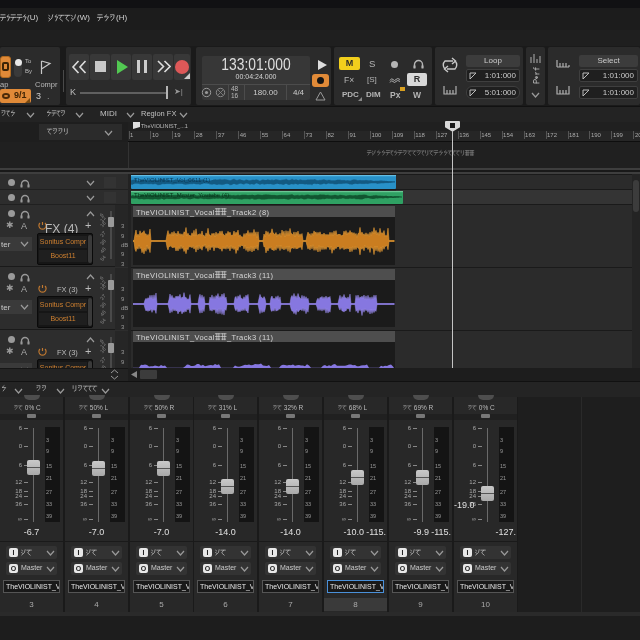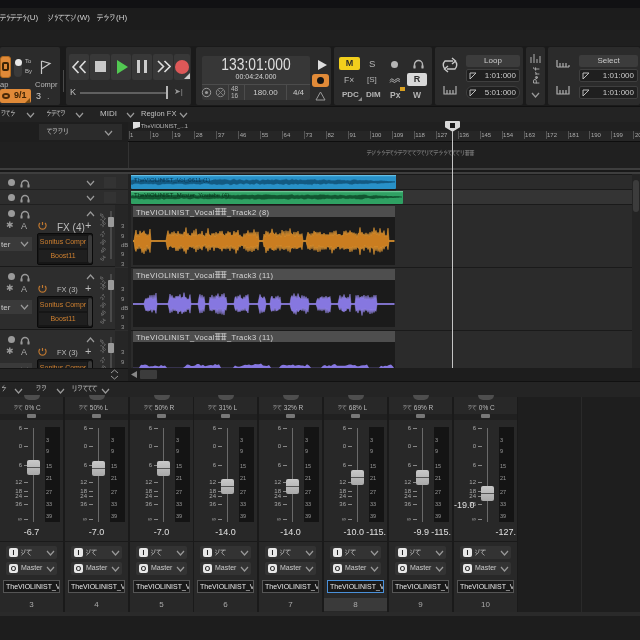--- a/index.html
+++ b/index.html
@@ -316,21 +316,21 @@
     <rect x="7.5" y="5.5" width="2" height="3" fill="#999"></rect>
   </svg>
 <svg class="a" style="left:86px;top:211px;" width="9" height="6" viewBox="0 0 9 6">
     <path d="M1 5 L4.5 1 L8 5" stroke="#999" stroke-width="1.2" fill="none"></path>
   </svg>
 <div class="a txt" style="left:6px;top:220px;font-size:9px;color:#999;">✱</div>
 <div class="a txt" style="left:21px;top:221px;font-size:9px;color:#aaa;">A</div>
 <svg class="a" style="left:38px;top:221px;" width="9" height="9" viewBox="0 0 10 10">
     <path d="M2.2 2.2 A4 4 0 1 0 7.8 2.2 M5 1 L5 4.5" stroke="#c07830" stroke-width="1.3" fill="none"></path>
   </svg>
-<div class="a txt" style="left:57px;top:222px;font-size:10px;color:#bbb;">FX (4)</div>
+<div class="a txt" style="left:45px;top:222px;font-size:12px;color:#bbb;">FX (4)</div>
 <div class="a txt" style="left:85px;top:219px;font-size:11px;color:#bbb;">+</div>
 <div class="a" style="left:37px;top:233px;width:56px;height:32px;background:#161616;border:1px solid #0a0a0a;border-radius:2px;"></div>
 <div class="a" style="left:39px;top:236px;width:48px;height:12px;background:#1f1f1f;color:#cf8030;font-size:7px;text-align:center;line-height:12px;overflow:hidden;white-space:nowrap;">Sonitus Compr</div>
 <div class="a" style="left:39px;top:250px;width:48px;height:12px;background:#1f1f1f;color:#cf8030;font-size:7px;text-align:center;line-height:12px;overflow:hidden;white-space:nowrap;">Boost11</div>
 <div class="a" style="left:88px;top:235px;width:4px;height:28px;background:#3a3a3a;border-radius:2px;"></div>
 <div class="a" style="left:0px;top:237px;width:32px;height:14px;background:#3a3a3a;"></div>
 <div class="a txt" style="left:1px;top:240px;font-size:8px;color:#ccc;">ter</div>
 <svg class="a" style="left:20px;top:241px;" width="9" height="6" viewBox="0 0 9 6">
     <path d="M1 1 L4.5 5 L8 1" stroke="#999" stroke-width="1.2" fill="none"></path>
   </svg>

